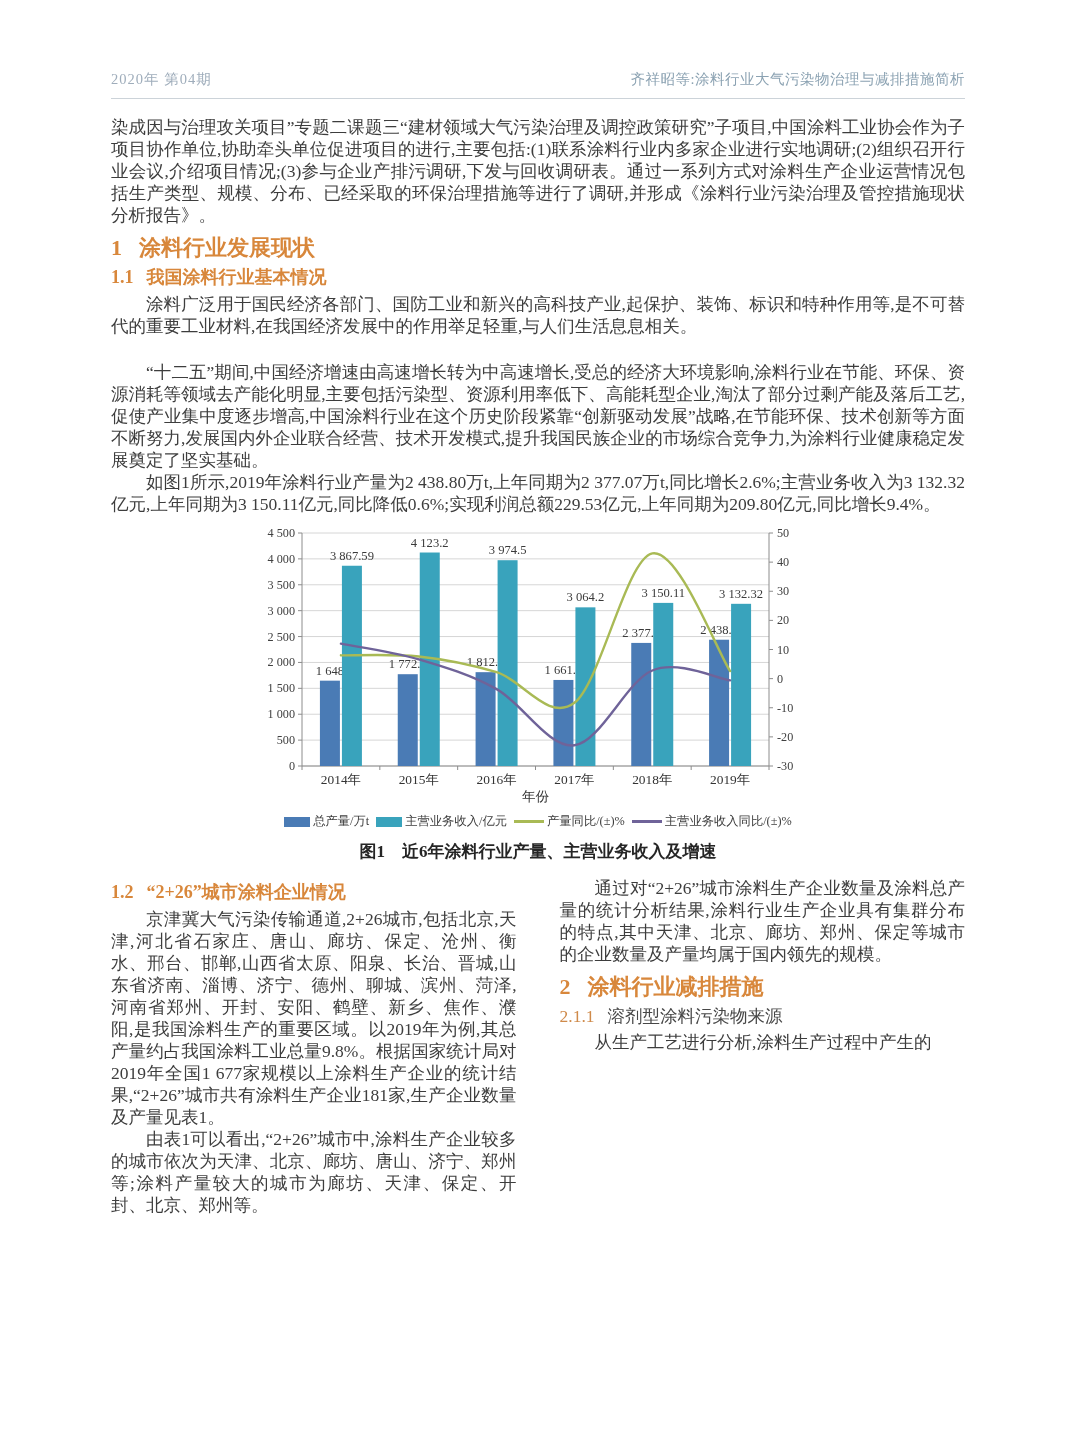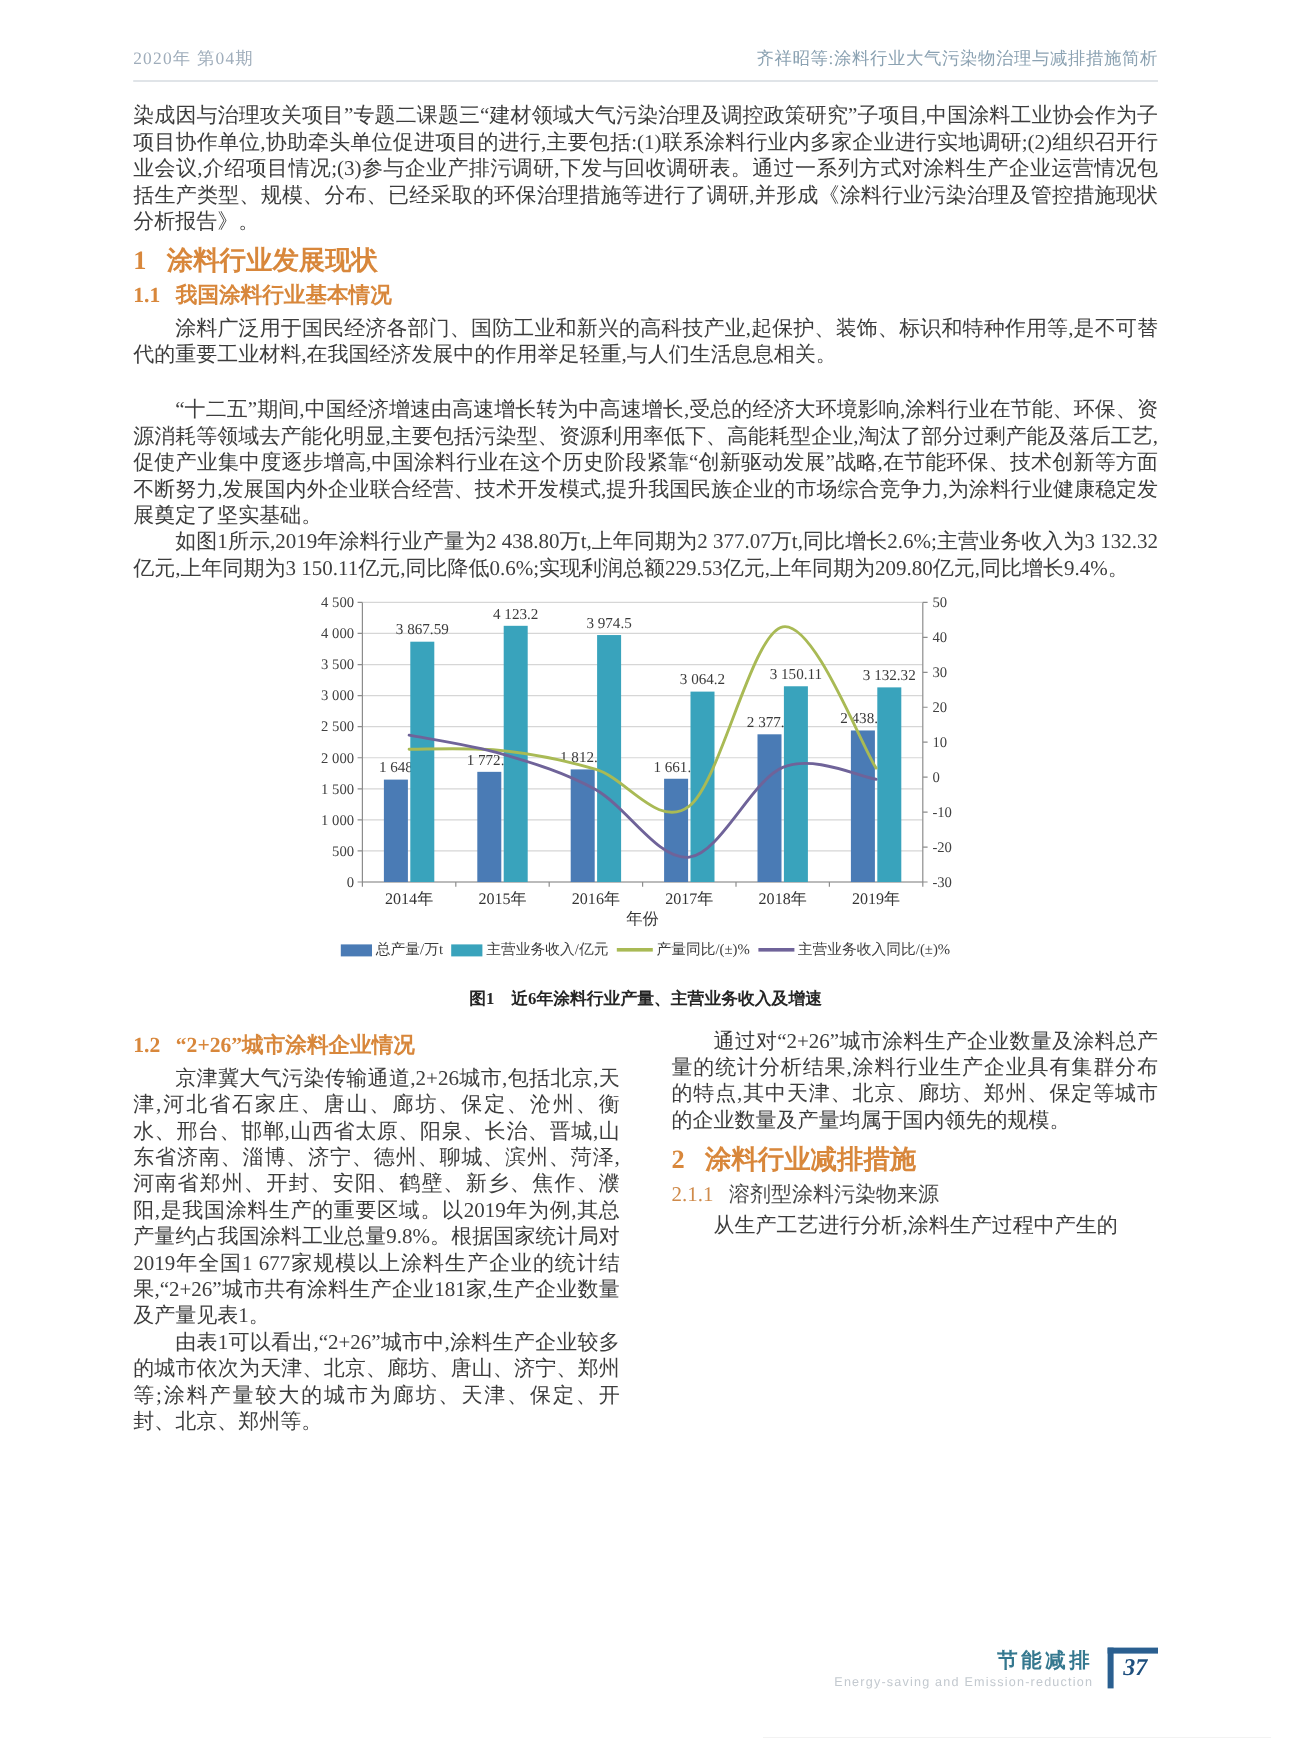--- a/index.html
+++ b/index.html
@@ -4,21 +4,21 @@
 <style>
   html,body{margin:0;padding:0;background:#e8e8e8;}
   .page{
     position:relative;width:1076px;height:1448px;background:#ffffff;
     margin:0 auto;overflow:hidden;
     font-family:"Liberation Serif","DejaVu Serif",serif;
     color:#3d3d3d;
   }
   .content{padding:0 111px;}
   
-  .head-row{display:flex;justify-content:space-between;align-items:flex-end;padding-top:39px;}
+  .head-row{display:flex;justify-content:space-between;align-items:flex-end;padding-top:70px;}
   .head-left{font-size:14.5px;color:#9fadbb;letter-spacing:1px;}
   .head-right{font-size:14.5px;color:#8ba2b2;letter-spacing:0.5px;}
   .head-rule{border:none;border-top:1px solid #ccd3d9;margin:9px 0 0 0;}
   
   .row{display:flex;gap:24px;}
   .row1{margin-top:17px;flex-direction:column;}
   .row2{margin-top:14px;gap:43px;}
   .col{flex:1 1 0;min-width:0;}
   .para{font-size:17.5px;line-height:22px;text-align:justify;text-indent:2em;margin:0;}
   .para.cont{text-indent:0;}
@@ -31,21 +31,21 @@
   .h-sub3 .num{color:#cf8a4a;margin-right:13px;}
   .h-sub3 .ttl{color:#474747;}
   
   .figure{margin-top:8px;text-align:center;}
   .chart-wrap{width:566px;margin:0 auto;}
   .legend{display:flex;justify-content:center;align-items:center;gap:7px;margin-top:2px;
           font-size:12.3px;color:#3c3c3c;white-space:nowrap;}
   .legend .item{display:flex;align-items:center;gap:3px;}
   .legend .sw{display:inline-block;width:26px;height:10px;}
   .legend .lnsw{display:inline-block;width:30px;height:2.4px;}
-  .cap-cn{font-size:14px;font-weight:bold;color:#252525;margin-top:24px;text-align:center;}
+  .cap-cn{font-size:17px;font-weight:bold;color:#252525;margin-top:10px;text-align:center;}
   .cap-en{font-size:15.5px;font-weight:bold;color:#252525;margin-top:5px;white-space:pre-wrap;}
   
   .footer{position:absolute;right:111px;bottom:40px;display:flex;align-items:flex-start;gap:12px;}
   .f-left{text-align:right;}
   .f-cn{font-size:17px;font-weight:bold;color:#35788f;letter-spacing:3px;line-height:18px;}
   .f-en{font-size:10.5px;color:#c3c9cf;letter-spacing:1px;margin-top:3px;
         font-family:"Liberation Sans","DejaVu Sans",sans-serif;}
   .pagebox{border-top:5px solid #2a5f90;border-left:5px solid #2a5f90;
            padding:1px 9px 6px 8px;margin-top:-2px;}
   .p-num{font-size:20px;font-style:italic;font-weight:bold;color:#1e4f7e;line-height:22px;}
@@ -222,22 +222,13 @@
         </div>
         <div class="h-sub3">
           <span class="num">2.1.1</span><span class="ttl">溶剂型涂料污染物来源</span>
         </div>
         <p class="para">从生产工艺进行分析,涂料生产过程中产生的</p>
       </div>
     </div>
 
   </div>
 
-  <div class="footer">
-    <div class="f-left">
-      <div class="f-cn">节能减排</div>
-      <div class="f-en">Energy-saving and Emission-reduction</div>
-    </div>
-    <div class="pagebox">
-      <div class="p-num">37</div>
-    </div>
-  </div>
 </div>
 
 </body></html>

